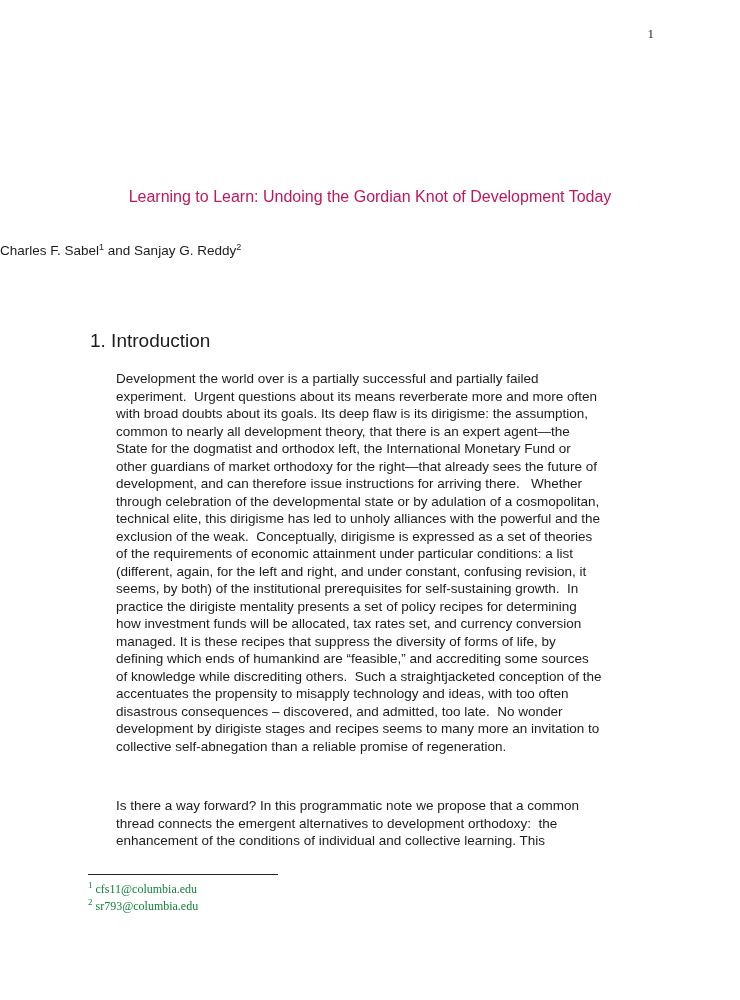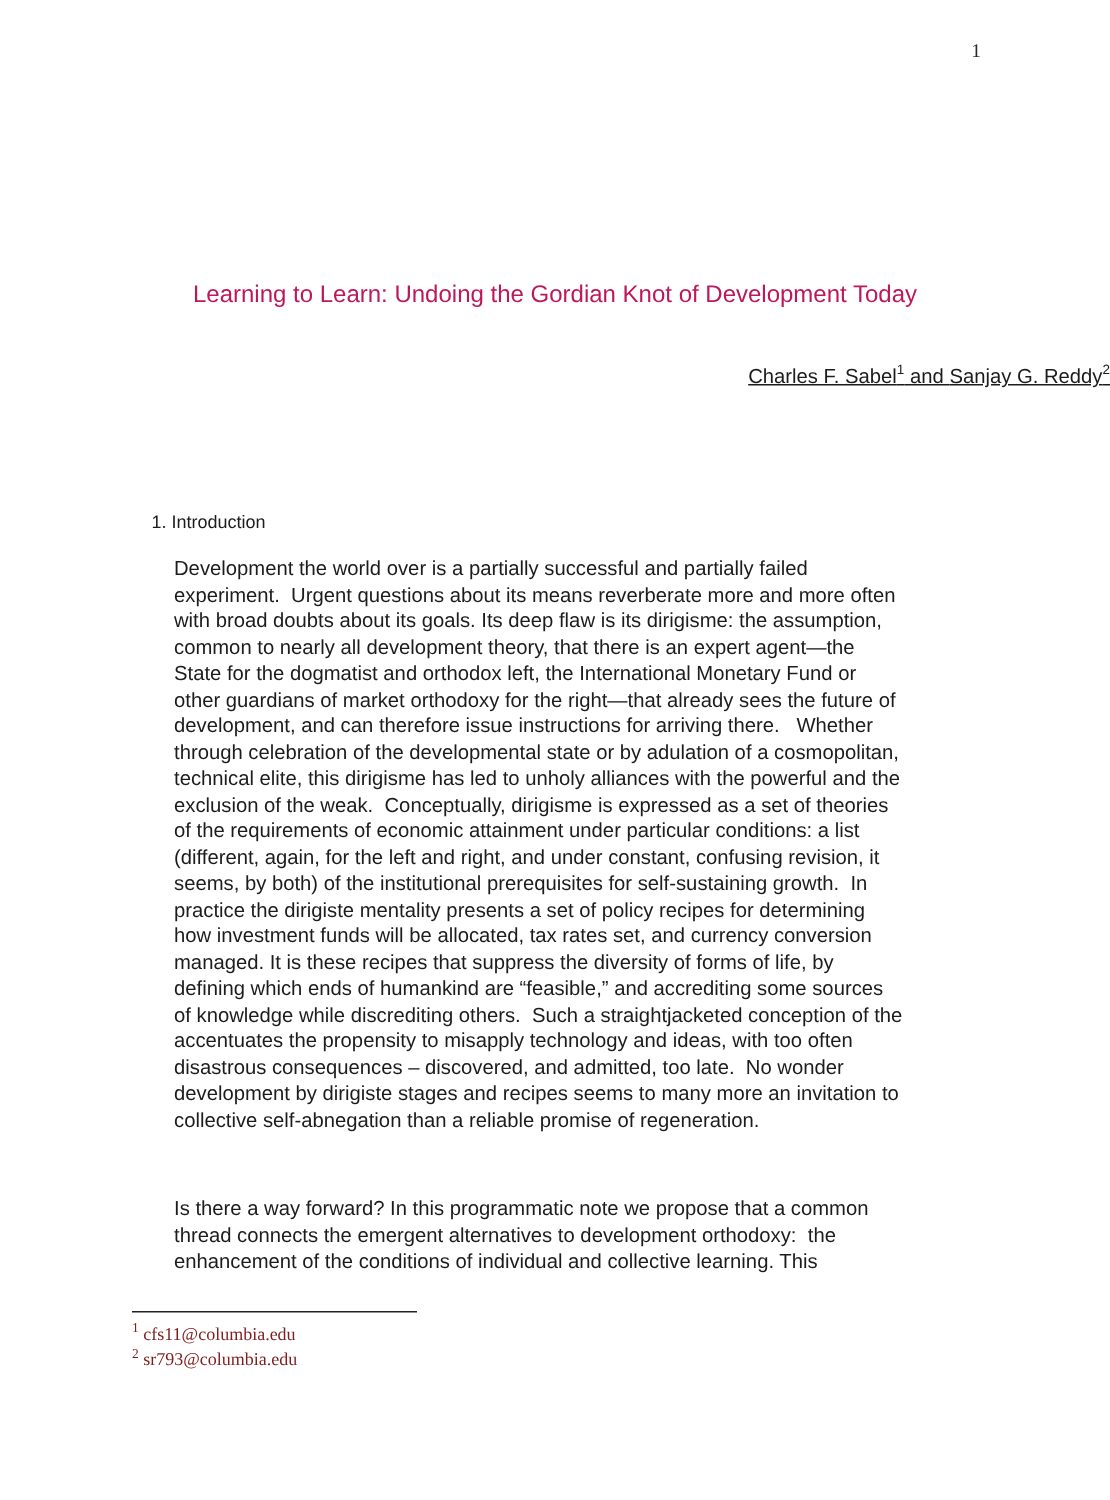--- a/index.html
+++ b/index.html
@@ -33,58 +33,57 @@
     font-size: 16px;
     font-weight: normal;
     margin: 0;
     color: #be185d;
   }
   .authors-line {
     position: absolute;
     top: 243px;
     left: 0;
     right: 0;
-    text-align: right;
+    text-align: left;
     font-size: 13.5px;
     color: #1c1c1c;
-    text-decoration: underline;
   }
   .authors-line sup, .footnote-entry sup {
     font-size: 9px;
     vertical-align: super;
     line-height: 0;
   }
   .section-heading {
     position: absolute;
     top: 330px;
     left: 90px;
-    font-size: 12px;
+    font-size: 19px;
     font-weight: normal;
-    margin: 11px;
+    margin: 0;
     color: #1c1c1c;
   }
   .paragraph {
     position: absolute;
     left: 90px;
     font-size: 13.5px;
     margin-left: 26px;
   }
   .paragraph-1 { top: 370px; }
   .paragraph-2 { top: 797px; }
   .line {
     line-height: 17.5px;
     white-space: pre;
   }
   .footnote-area {
     position: absolute;
     top: 874px;
     left: 88px;
     font-family: "Liberation Serif", serif;
     font-size: 12px;
-    color: #7f1d1d;
+    color: #15803d;
   }
   .footnote-separator {
     width: 190px;
     border: none;
     border-top: 1.5px solid #222222;
     margin: 0 0 6px 0;
   }
   .footnote-entry {
     line-height: 17px;
     white-space: pre;

